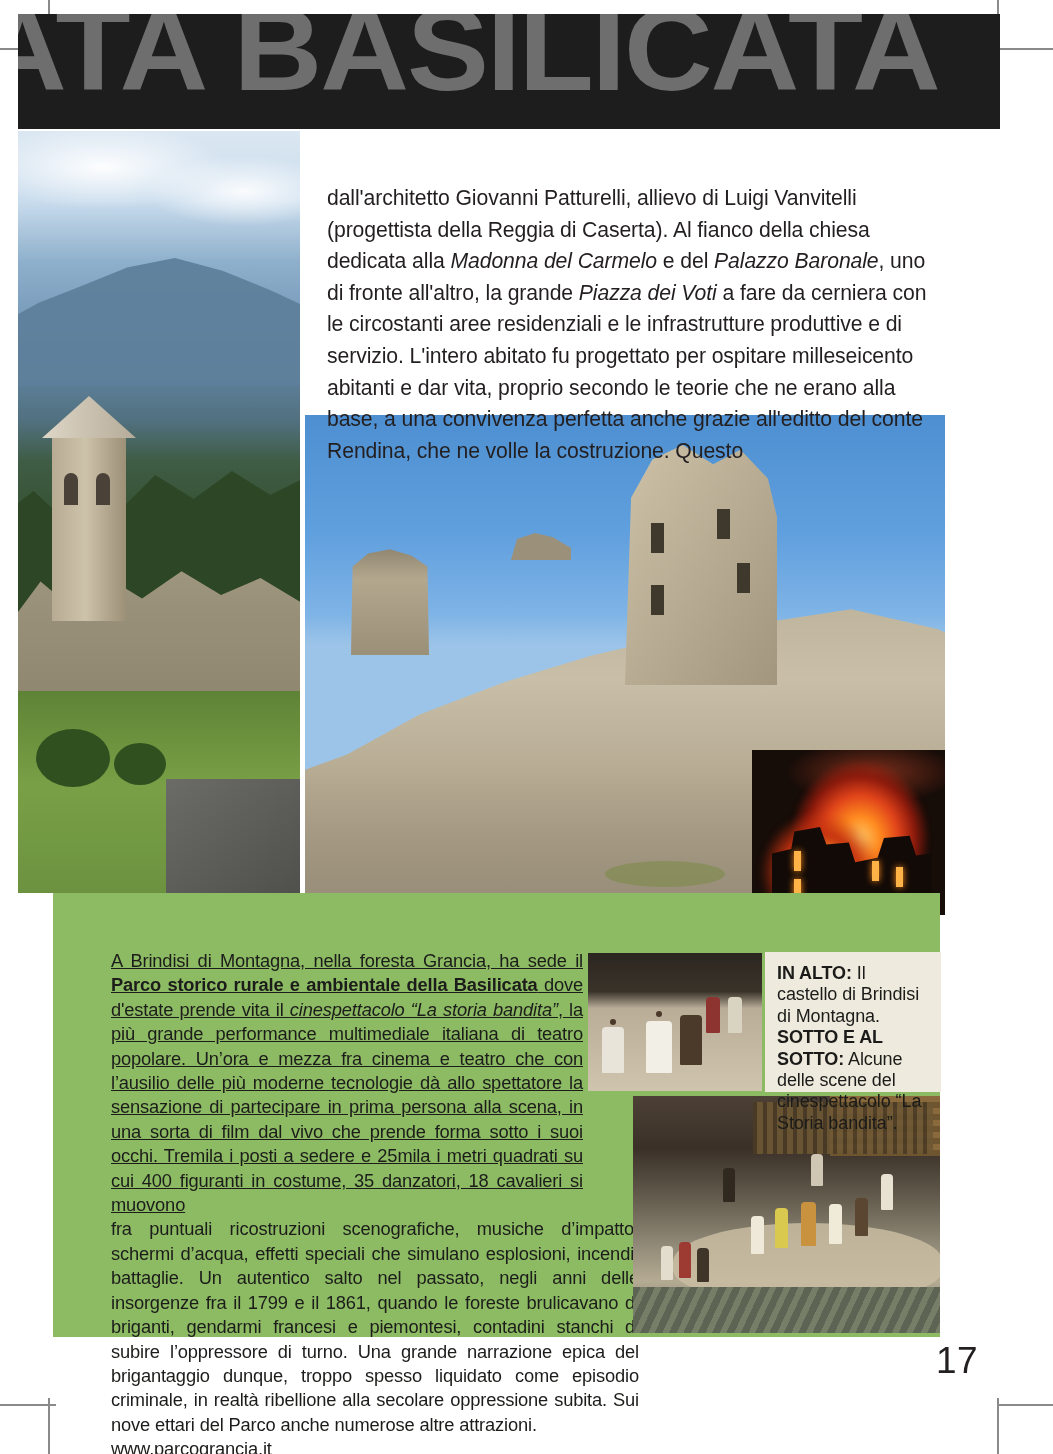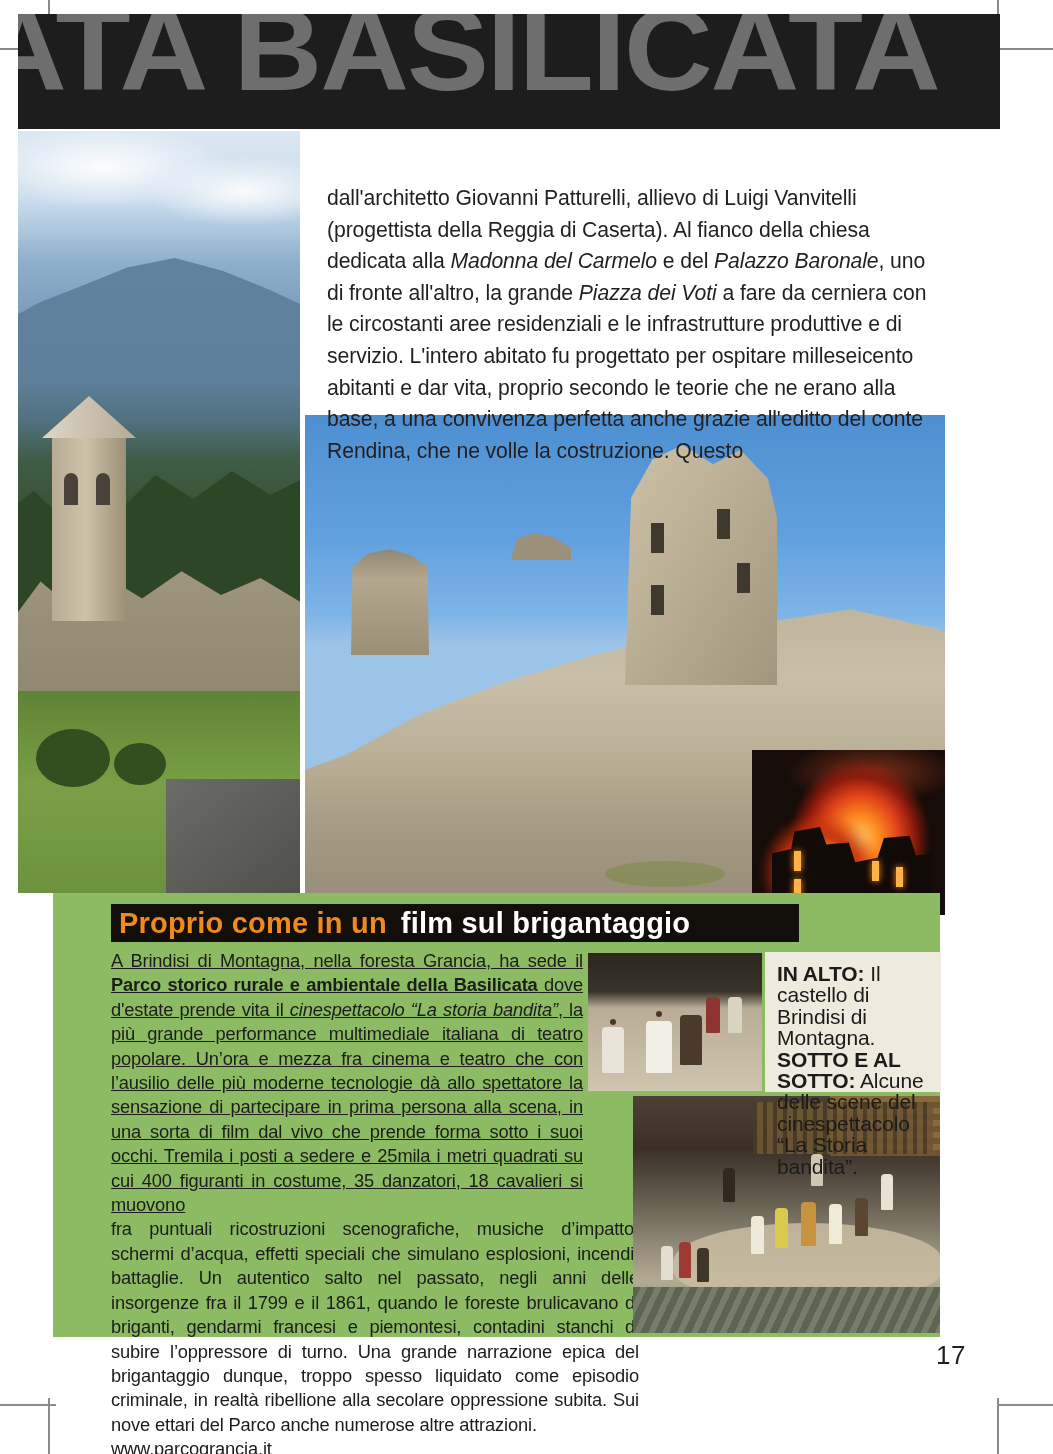--- a/index.html
+++ b/index.html
@@ -347,33 +347,33 @@
     top: 952px;
     width: 176px;
     height: 140px;
     background: #eeeadd;
   }
   #caption-text {
     position: absolute;
     left: 12px;
     top: 11px;
     width: 152px;
-    font-size: 21px;
+    font-size: 18px;
     line-height: 21.4px;
     color: #1b1b19;
     letter-spacing: -0.1px;
   }
   #caption-text b { font-weight: bold; }
 
   
   #page-number {
     position: absolute;
     left: 936px;
     top: 1340px;
-    font-size: 26px;
+    font-size: 37px;
     color: #231f20;
     letter-spacing: 0.5px;
   }
 </style>
 </head>
 <body>
 
 <div id="page">
 
   <div class="cropmark cm-h" style="left:0px;  top:48px;"></div>
@@ -429,24 +429,20 @@
       <div class="fwin" style="left:22px; top:74px;"></div>
       <div class="fwin" style="left:100px;top:56px;"></div>
       <div class="fwin" style="left:124px;top:62px;"></div>
     </div>
   </div>
 
   <div id="intro-text">dall'architetto Giovanni Patturelli, allievo di Luigi Vanvitelli (progettista della Reggia di Caserta). Al fianco della chiesa dedicata alla <i>Madonna del Carmelo</i> e del <i>Palazzo Baronale</i>, uno di fronte all'altro, la grande <i>Piazza dei Voti</i> a fare da cerniera con le circostanti aree residenziali e le infrastrutture produttive e di servizio. L'intero abitato fu progettato per ospitare milleseicento abitanti e dar vita, proprio secondo le teorie che ne erano alla base, a una convivenza perfetta anche grazie all'editto del conte Rendina, che ne volle la costruzione. Questo</div>
 
   <div id="green-panel">
 
-    <div id="feature-headline-bar">
-      <span class="headline-orange">Proprio come in un</span>
-      <span class="headline-white">film sul brigantaggio</span>
-    </div>
 
     <div id="feature-body">
       <div class="narrow-block">A Brindisi di Montagna, nella foresta Grancia, ha sede il <b>Parco storico rurale e ambientale della Basilicata</b> dove d'estate prende vita il <i>cinespettacolo “La storia bandita”</i>, la più grande performance multimediale italiana di teatro popolare. Un’ora e mezza fra cinema e teatro che con l’ausilio delle più moderne tecnologie dà allo spettatore la sensazione di partecipare in prima persona alla scena, in una sorta di film dal vivo che prende forma sotto i suoi occhi. Tremila i posti a sedere e 25mila i metri quadrati su cui 400 figuranti in costume, 35 danzatori, 18 cavalieri si muovono</div>
       <div>fra puntuali ricostruzioni scenografiche, musiche d’impatto, schermi d’acqua, effetti speciali che simulano esplosioni, incendi, battaglie. Un autentico salto nel passato, negli anni delle insorgenze fra il 1799 e il 1861, quando le foreste brulicavano di briganti, gendarmi francesi e piemontesi, contadini stanchi di subire l’oppressore di turno. Una grande narrazione epica del brigantaggio dunque, troppo spesso liquidato come episodio criminale, in realtà ribellione alla secolare oppressione subita. Sui nove ettari del Parco anche numerose altre attrazioni.</div>
       <div>www.parcograncia.it</div>
     </div>
   </div>
 
   <div class="photo" id="photo-duel">
     <div class="perf-figure" style="left:14px; top:74px; width:22px; height:46px; background:#e8e4da;"></div>

